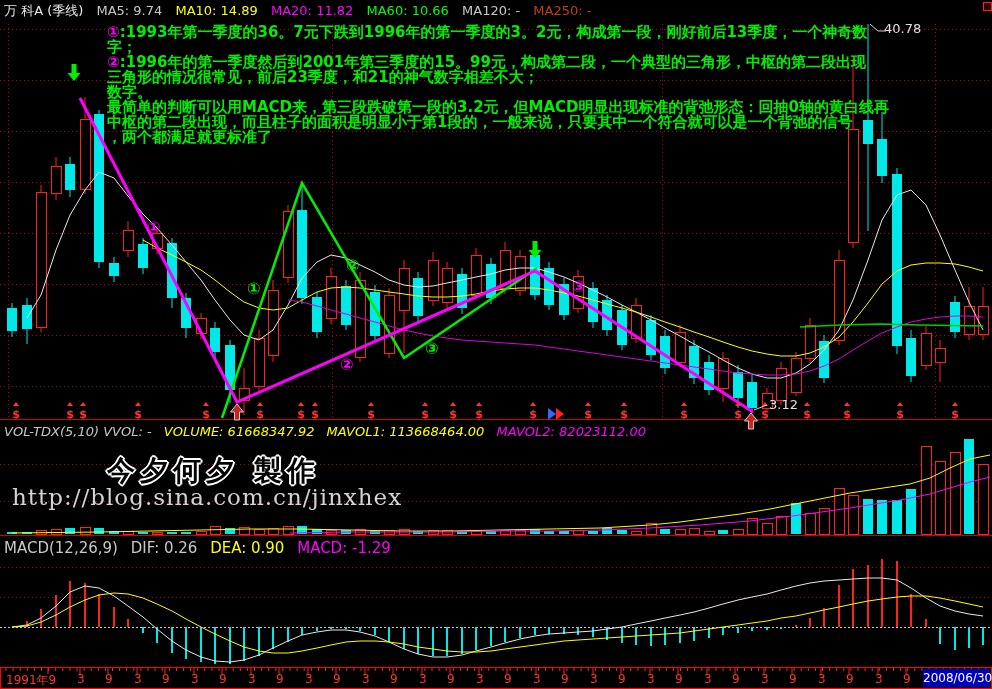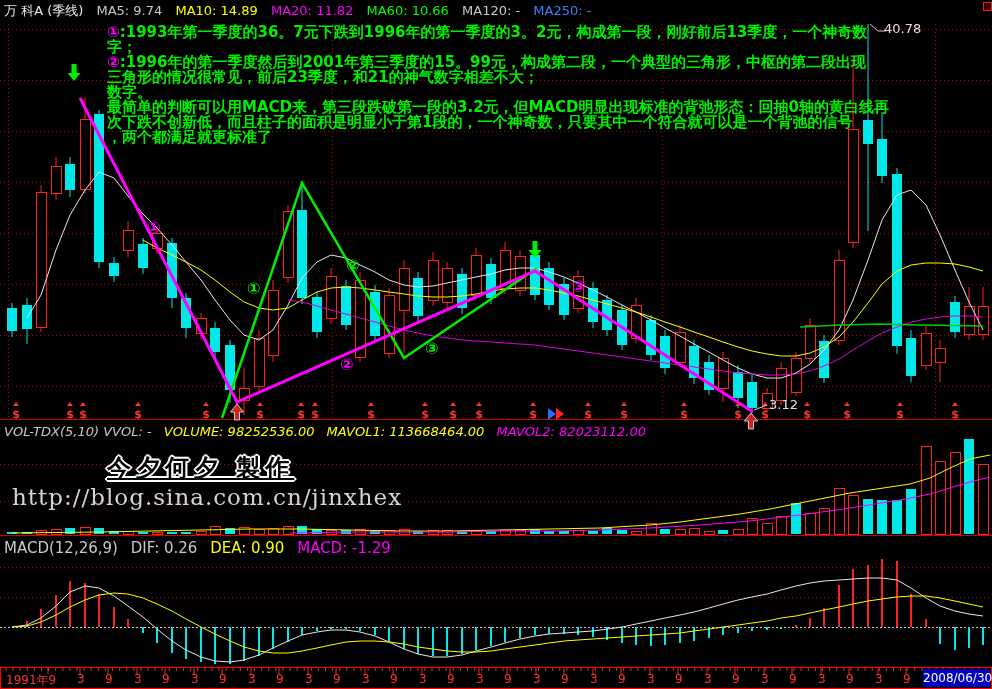--- a/index.html
+++ b/index.html
@@ -3,28 +3,28 @@
 <meta charset="utf-8">
 <style>
   html,body{margin:0;padding:0;background:#000;}
   #app{position:relative;width:992px;height:689px;background:#000;overflow:hidden;
        font-family:"DejaVu Sans",sans-serif;}
   #chart-svg{position:absolute;left:0;top:0;z-index:1;}
   .ov{position:absolute;z-index:3;white-space:nowrap;}
   .hdr{left:4px;top:2px;font-size:13px;}
   .hdr span{margin-right:9px;margin-top:15px;}
   .c-white{color:#e8e8e8;} .c-grey{color:#c8c8c8;} .c-yel{color:#ffff00;}
-  .c-mag{color:#ff00ff;} .c-grn{color:#00ff00;} .c-blu{color:#3b82f6;}
+  .c-mag{color:#ff00ff;} .c-grn{color:#00ff00;} .c-blu{color:#c2410c;}
   .anno{left:107px;top:25px;font-size:15px;line-height:15px;font-weight:bold;
         color:#00ee00;letter-spacing:0px;}
   .anno .num{color:#ff00ff;font-weight:bold;}
-  .wm1{left:107px;top:452px;font-size:24px;font-weight:bold;letter-spacing:5px;
+  .wm1{left:107px;top:452px;font-size:28px;font-weight:bold;letter-spacing:5px;
        font-family:"DejaVu Serif",serif;color:#050505;
        text-shadow:-2px 0 0 #fff,2px 0 0 #fff,0 -2px 0 #fff,0 2px 0 #fff,
-                   -1px -1px 0 #fff,1px 1px 0 #fff,1px -1px 0 #fff,-1px 1px 0 #fff;text-decoration:underline;}
+                   -1px -1px 0 #fff,1px 1px 0 #fff,1px -1px 0 #fff,-1px 1px 0 #fff;}
   .wm2{left:12px;top:484px;font-size:23px;color:#d4d4d4;letter-spacing:1px;
        font-family:"DejaVu Serif",serif;}
   .volhdr{left:4px;top:424px;font-size:13px;} .volhdr span{margin-right:8px;font-style:italic;}
   .macdhdr{left:4px;top:539px;font-size:15px;} .macdhdr span{margin-right:8px;}
   .plabel{font-size:13px;color:#e0e0e0;z-index:2;}
   .axis-lab{position:absolute;top:672px;font-size:12px;color:#ff3333;z-index:3;}
   .datebox{left:923px;top:669px;width:67px;height:18px;background:#0000bb;
            color:#fff;font-size:12px;text-align:center;line-height:18px;}
   .winbtn{left:983px;top:2px;width:7px;height:7px;border:1px solid #ff2222;background:#300;}
   .wave{position:absolute;z-index:2;font-size:16px;font-weight:bold;line-height:16px;}
@@ -601,33 +601,33 @@
 
   <div class="ov winbtn"></div>
 
   <div class="ov anno" id="annotation">
       <div><span class="num">①</span>:1993年第一季度的36。7元下跌到1996年的第一季度的3。2元，构成第一段，刚好前后13季度，一个神奇数</div>
       <div>字；</div>
       <div><span class="num">②</span>:1996年的第一季度然后到2001年第三季度的15。99元，构成第二段，一个典型的三角形，中枢的第二段出现</div>
       <div>三角形的情况很常见，前后23季度，和21的神气数字相差不大；</div>
       <div>数字。</div>
       <div>最简单的判断可以用MACD来，第三段跌破第一段的3.2元，但MACD明显出现标准的背弛形态：回抽0轴的黄白线再</div>
-      <div>次下跌不创新低，而且柱子的面积是明显小于第1段的，一个神奇数，只要其中一个符合就可以是一个背弛的信号</div>
+      <div>中枢的第二段出现，而且柱子的面积是明显小于第1段的，一般来说，只要其中一个符合就可以是一个背弛的信号</div>
       <div>，两个都满足就更标准了</div>
     </div>
 
   <div class="ov wm1">今夕何夕 製作</div>
   <div class="ov wm2">http://blog.sina.com.cn/jinxhex</div>
 
   <div class="ov plabel" style="left:884px;top:21px;">40.78</div>
   <div class="ov plabel" style="left:769px;top:397px;">3.12</div>
 
   <div class="ov volhdr">
     <span class="c-grey">VOL-TDX(5,10) VVOL: -</span>
-    <span class="c-yel">VOLUME: 98252536.00</span>
+    <span class="c-yel">VOLUME: 61668347.92</span>
     <span class="c-yel">MAVOL1: 113668464.00</span>
     <span class="c-mag">MAVOL2: 82023112.00</span>
   </div>
 
   <div class="ov macdhdr">
     <span class="c-grey">MACD(12,26,9)</span>
     <span class="c-grey">DIF: 0.26</span>
     <span class="c-yel">DEA: 0.90</span>
     <span class="c-mag">MACD: -1.29</span>
   </div>

